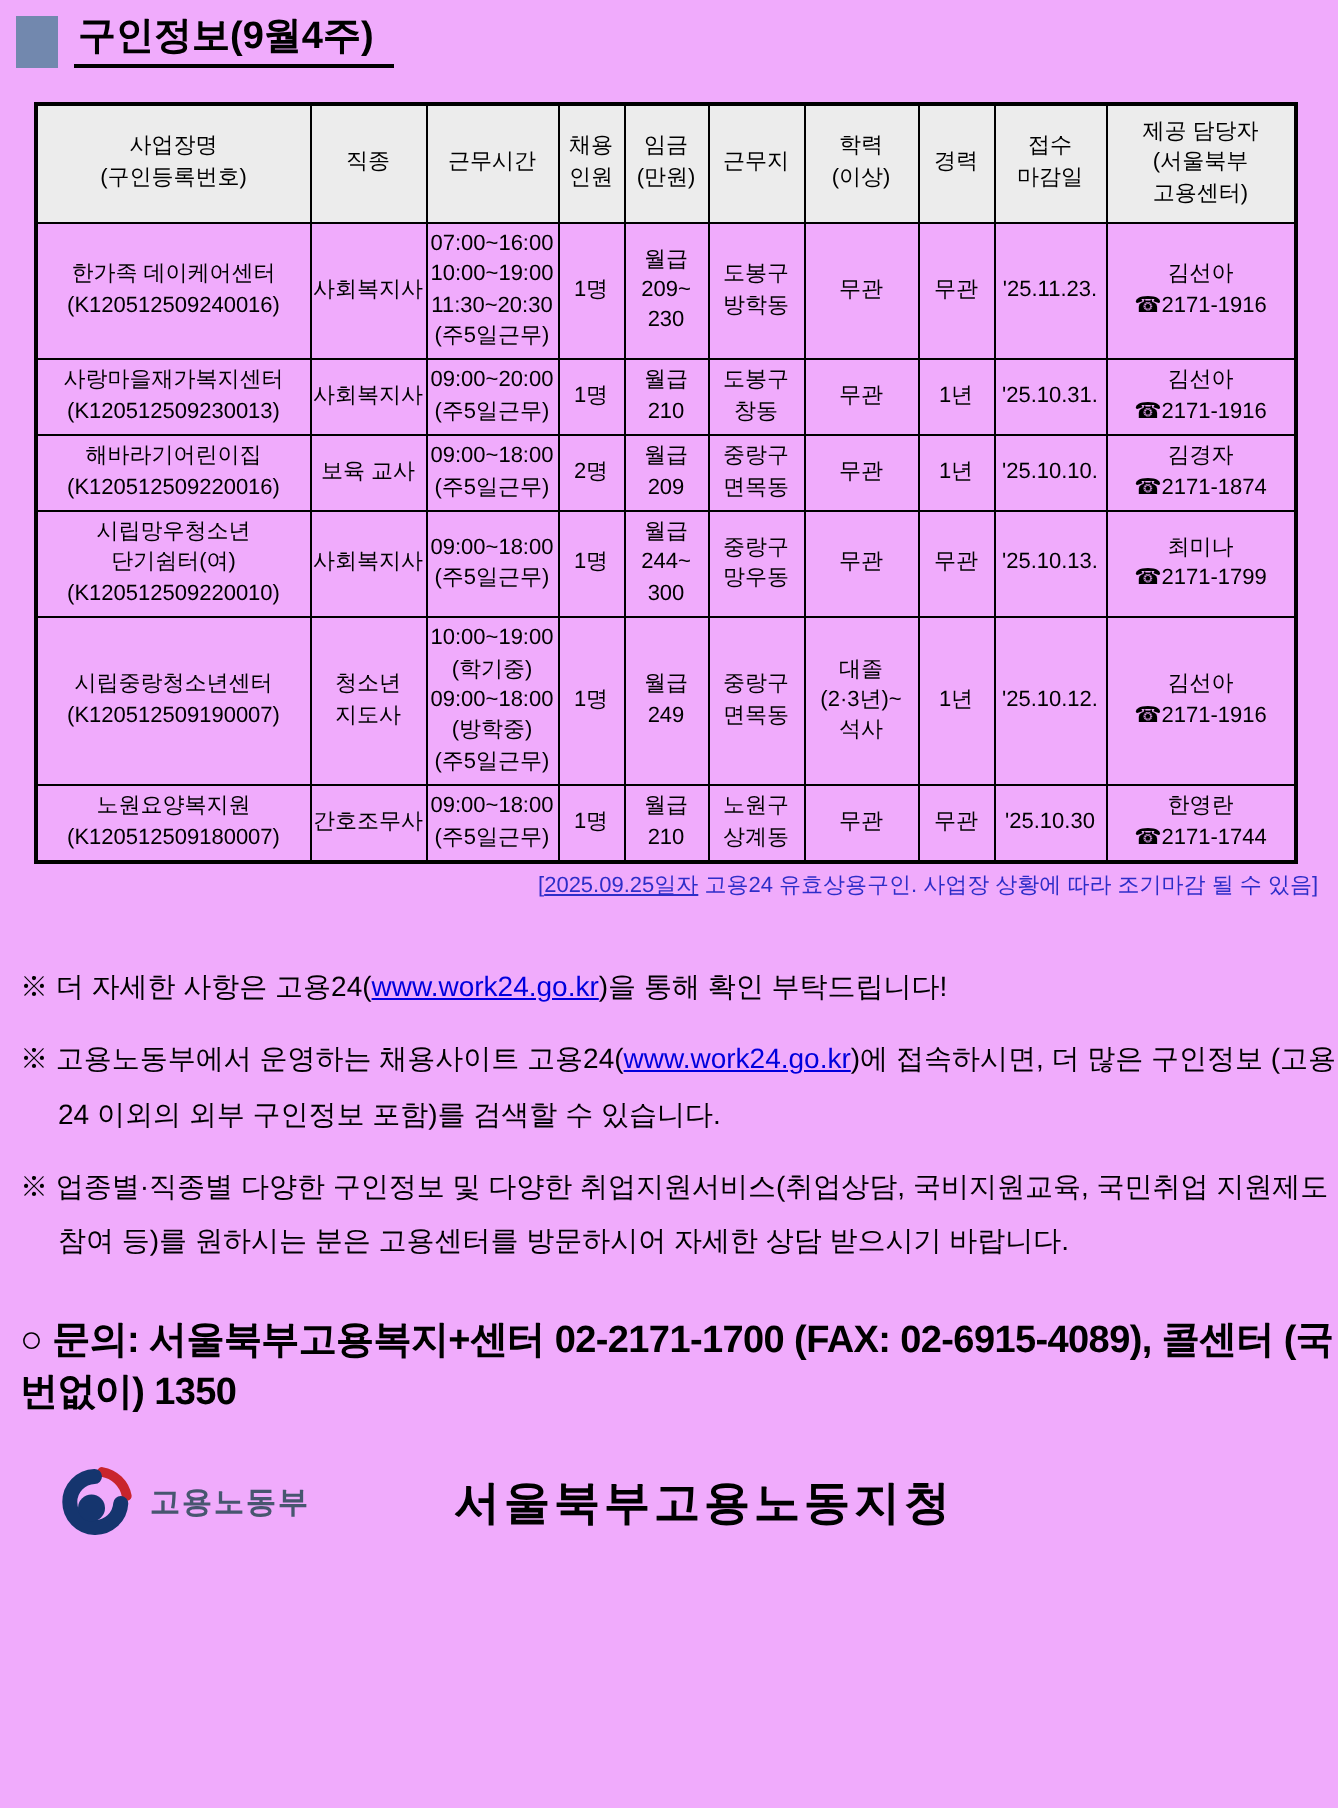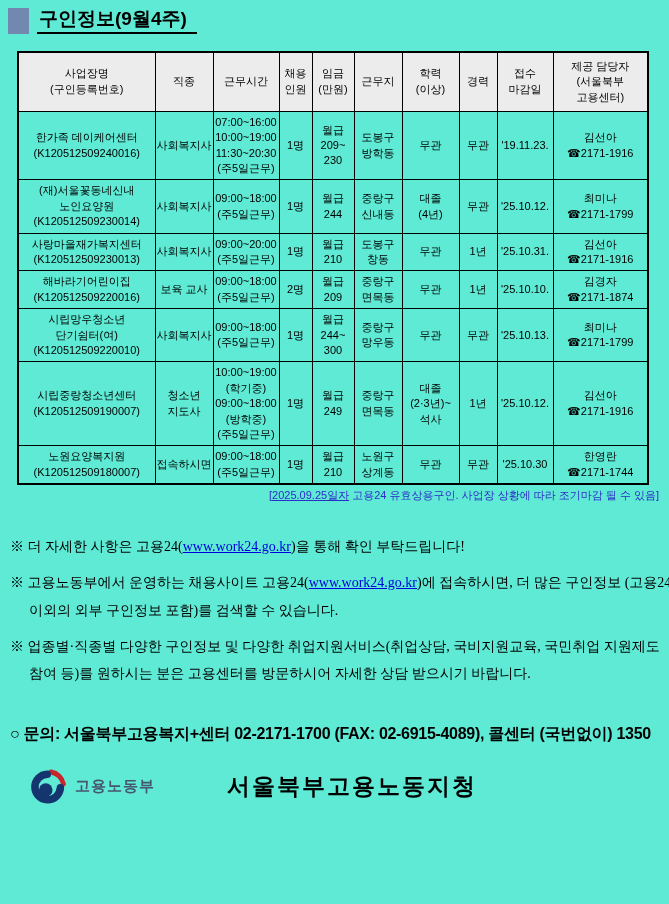--- a/index.html
+++ b/index.html
@@ -1,40 +1,40 @@
 <!DOCTYPE html>
 <html><head>
 <meta charset="utf-8">
 <style>
   html,body{margin:0;padding:0;background:#fff;}
   body{font-family:"Liberation Sans","DejaVu Sans",sans-serif;color:#000;}
-  .page{width:669px;height:904px;box-sizing:border-box;background:#5eead4;position:relative;overflow:hidden;}
+  .page{width:669px;height:904px;box-sizing:border-box;background:#f0abfc;position:relative;overflow:hidden;}
 
   
   .title-row{display:flex;align-items:flex-end;gap:8px;padding:7px 0 0 8px;}
   .bullet{width:21px;height:26px;background:#7288ae;flex:0 0 auto;}
   .doc-title{font-size:19px;font-weight:bold;border-bottom:2px solid #000;padding:0 10px 1px 2px;line-height:1.25;}
 
   
   table.jobs{border-collapse:collapse;table-layout:fixed;width:584px;margin:17px 0 0 17px;border:2px solid #000;}
   .jobs th,.jobs td{border:1px solid #000;text-align:center;vertical-align:middle;
     font-size:11px;line-height:1.4;white-space:pre-line;padding:3px 1px;word-break:keep-all;}
   .jobs th{background:#ececec;font-weight:normal;padding:6px 1px;}
 
   
   .table-note{width:642px;margin:3px 0 0 17px;text-align:right;font-size:11px;color:#2d2dc8;}
   .table-note .ul{text-decoration:underline;text-align:center;}
 
   
-  .notices{margin:30px 0 0 10px;font-size:14px;line-height:1.95;font-family:Liberation Serif, serif;}
+  .notices{margin:30px 0 0 10px;font-size:14px;line-height:1.95;font-family:Liberation Sans, sans-serif;}
   .notice{margin:0 0 9px 0;padding-left:19px;text-indent:-19px;width:645px;}
   .lnk{color:#0000dd;text-decoration:underline;cursor:pointer;}
 
   
-  .contact{margin:36px 0 0 10px;font-size:16px;font-weight:bold;letter-spacing:-0.3px;}
+  .contact{margin:23px 0 0 10px;font-size:19px;font-weight:bold;letter-spacing:-0.3px;}
 
   
   .footer{display:flex;align-items:center;margin:24px 0 0 30px;}
   .logo{display:flex;align-items:center;gap:9px;}
   .logo-text{font-size:15px;font-weight:bold;color:#47566f;letter-spacing:1px;}
   .office{font-size:23px;font-weight:bold;margin-left:72px;letter-spacing:2px;}
 </style>
 </head>
 <body>
 
@@ -89,44 +89,25 @@
 11:30~20:30
 (주5일근무)</td>
       <td>1명</td>
       <td>월급
 209~
 230</td>
       <td>도봉구
 방학동</td>
       <td>무관</td>
       <td>무관</td>
-      <td>'19.11.23.</td>
+      <td>'25.11.23.</td>
       <td>김선아
 ☎2171-1916</td>
     </tr>
 
-    <tr>
-      <td>(재)서울꽃동네신내
-노인요양원
-(K120512509230014)</td>
-      <td>사회복지사</td>
-      <td>09:00~18:00
-(주5일근무)</td>
-      <td>1명</td>
-      <td>월급
-244</td>
-      <td>중랑구
-신내동</td>
-      <td>대졸
-(4년)</td>
-      <td>무관</td>
-      <td>'25.10.12.</td>
-      <td>최미나
-☎2171-1799</td>
-    </tr>
 
     <tr>
       <td>사랑마을재가복지센터
 (K120512509230013)</td>
       <td>사회복지사</td>
       <td>09:00~20:00
 (주5일근무)</td>
       <td>1명</td>
       <td>월급
 210</td>
@@ -200,21 +181,21 @@
 석사</td>
       <td>1년</td>
       <td>'25.10.12.</td>
       <td>김선아
 ☎2171-1916</td>
     </tr>
 
     <tr>
       <td>노원요양복지원
 (K120512509180007)</td>
-      <td>접속하시면</td>
+      <td>간호조무사</td>
       <td>09:00~18:00
 (주5일근무)</td>
       <td>1명</td>
       <td>월급
 210</td>
       <td>노원구
 상계동</td>
       <td>무관</td>
       <td>무관</td>
       <td>'25.10.30</td>

